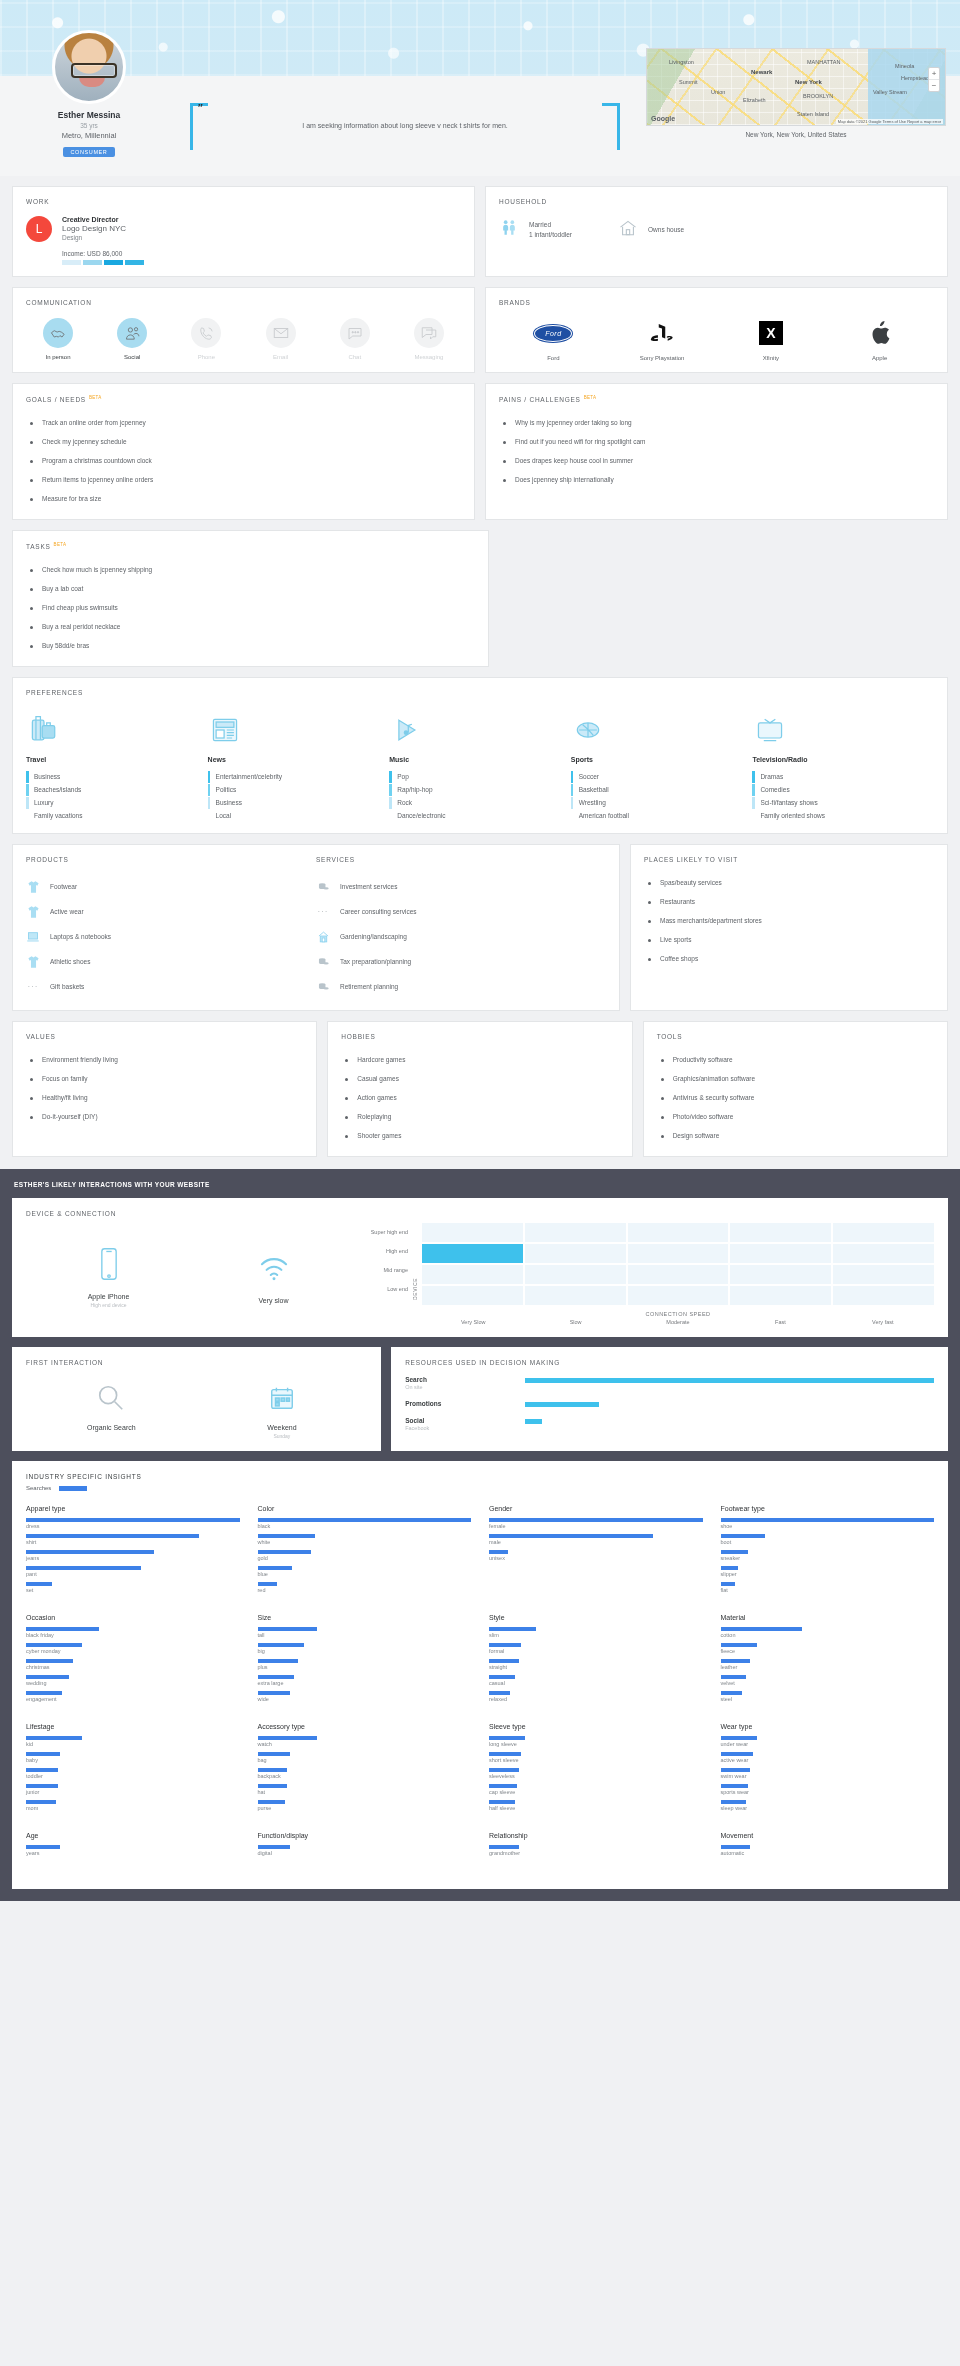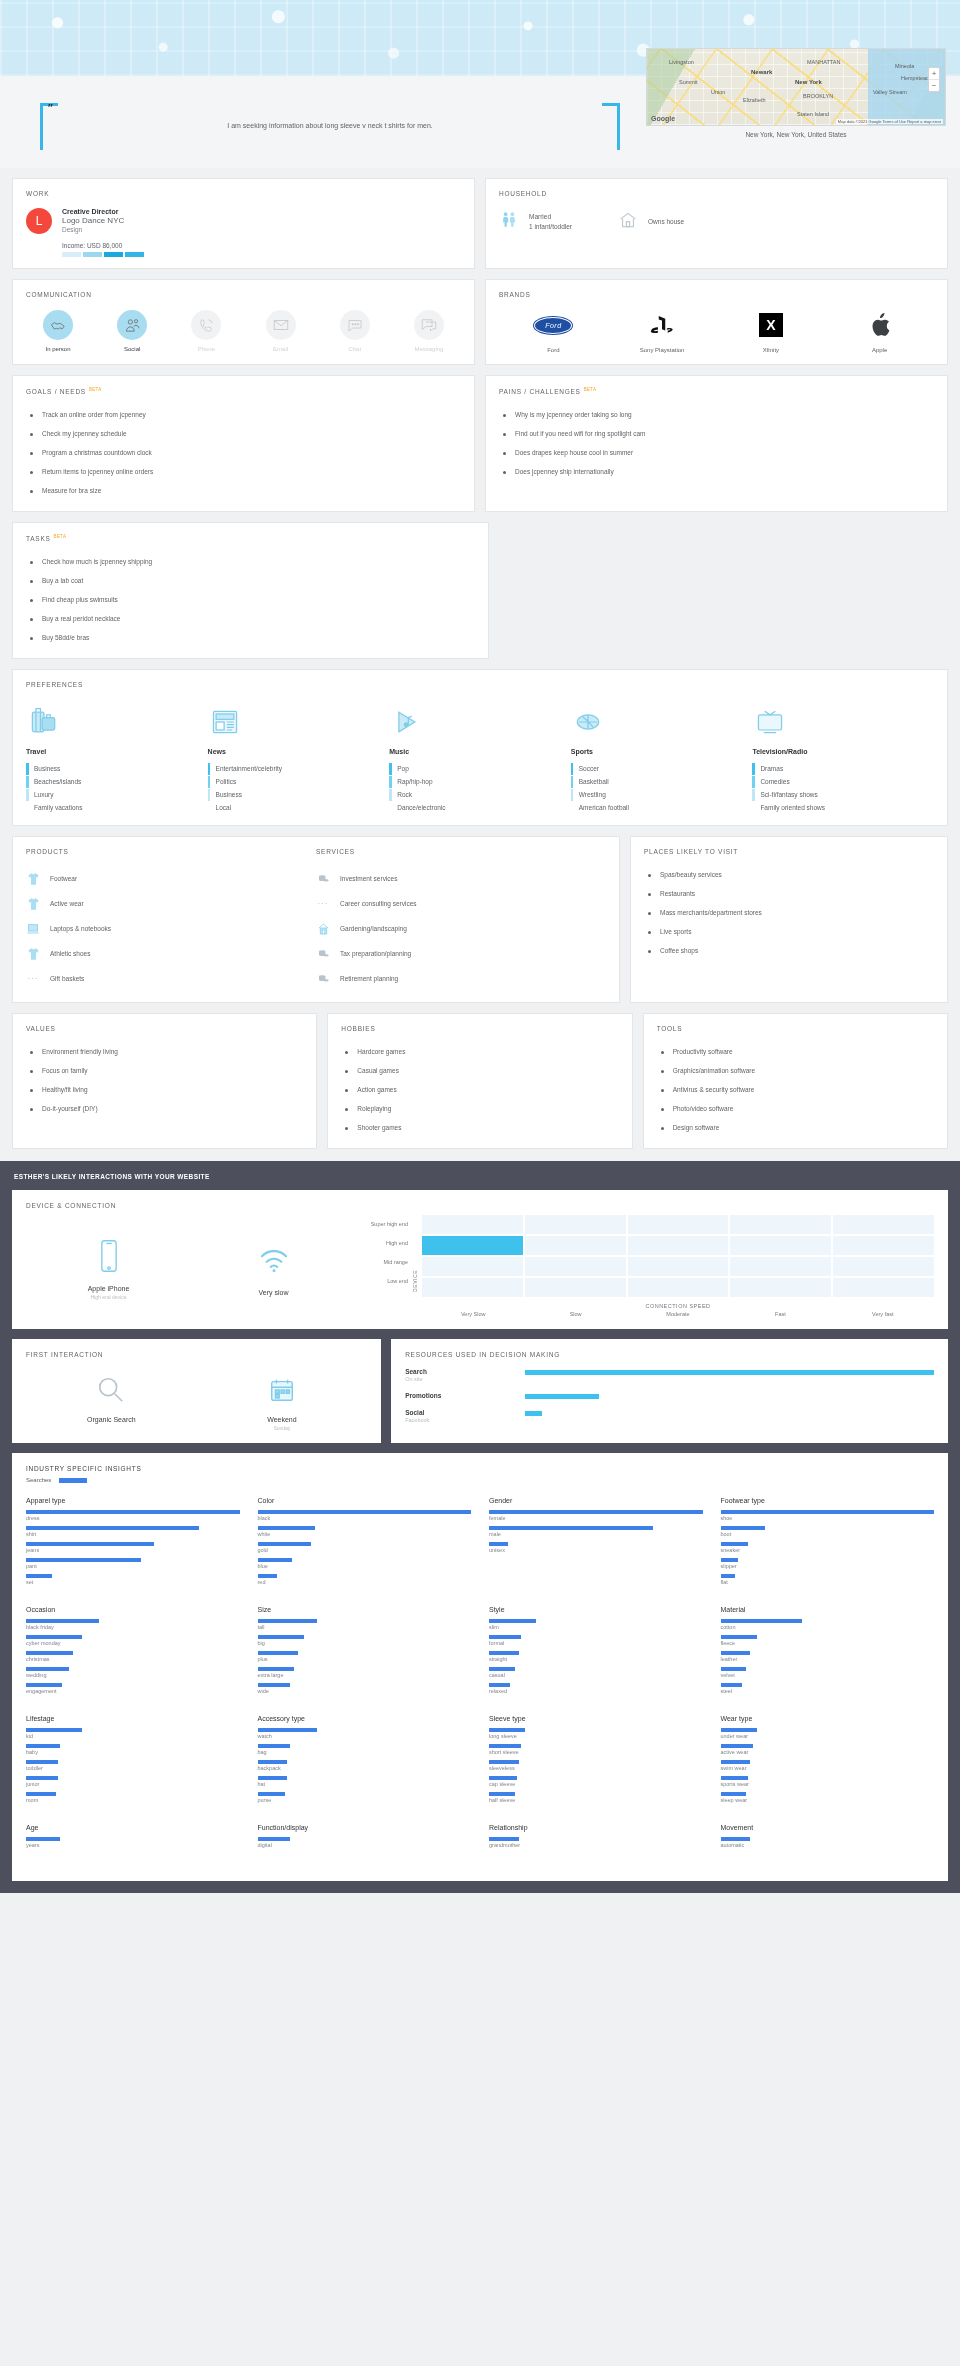--- a/index.html
+++ b/index.html
@@ -219,20 +219,27 @@
 </head>
 <body>
 
 <div class="page">
 
   <div class="hero">
     <div class="hero-pattern"></div>
     <div class="hero-body">
       <div class="hero-inner">
 
+        <div class="avatar-col">
+          <div class="avatar"></div>
+          <div class="p-name">Esther Messina</div>
+          <div class="p-age">35 yrs</div>
+          <div class="p-seg">Metro, Millennial</div>
+          <div class="p-badge">CONSUMER</div>
+        </div>
 
         <div class="quote-wrap">
           <div class="quote-box">
             <span class="quote-mark">”</span>
             <div class="quote-text">I am seeking information about long sleeve v neck t shirts for men.</div>
           </div>
         </div>
 
         <div class="map-col">
           <div class="map">
@@ -263,21 +270,21 @@
     </div>
   </div>
 
   <div class="row">
     <div class="card">
       <div class="card-title">WORK</div>
       <div class="work-main">
         <div class="work-logo">L</div>
         <div>
           <div class="w-role">Creative Director</div>
-          <div class="w-co">Logo Dance NYC</div>
+          <div class="w-co">Logo Design NYC</div>
           <div class="w-dept">Design</div>
           <div class="income">Income: USD 86,000</div>
           <div class="seg-bar">
             <div class="seg" style="background:#d8edf8"></div>
             <div class="seg" style="background:#9bd7ef"></div>
             <div class="seg" style="background:#19a8e0"></div>
             <div class="seg" style="background:#33b5e5"></div>
           </div>
         </div>
       </div>

